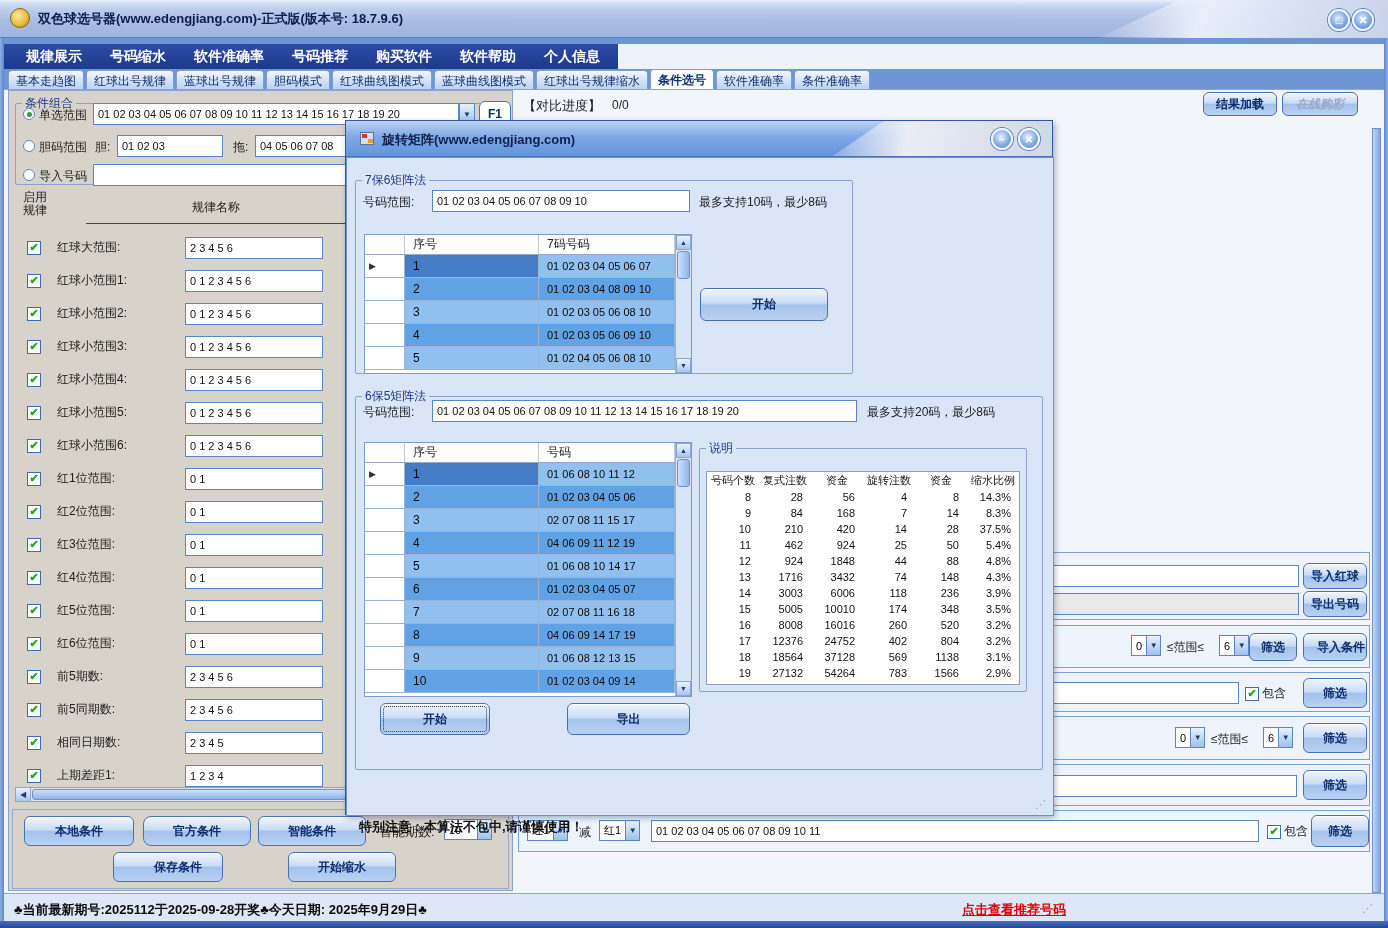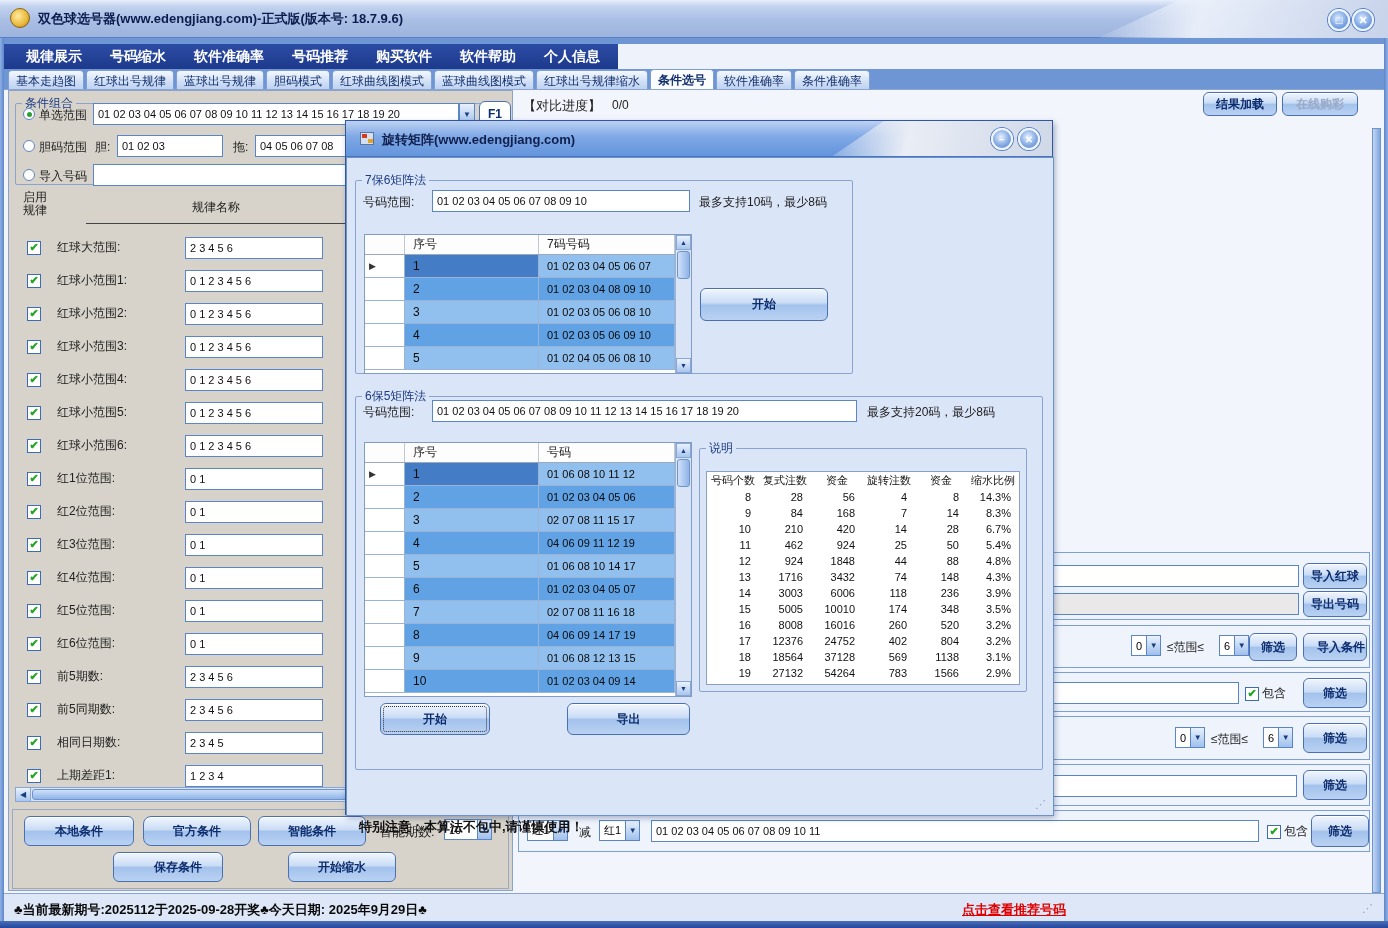--- a/index.html
+++ b/index.html
@@ -34,21 +34,21 @@
   #main { position:absolute; left:4px; top:89px; width:1380px; height:804px; background:#f2f5fc; border-top:1px solid #8aa6d0; }
   #right-strip { position:absolute; left:1372px; top:128px; width:9px; height:765px; background:linear-gradient(90deg,#c4d6f2,#7ea6e0); border:1px solid #6f94cc; }
   #progress-label { position:absolute; left:523px; top:97px; font-size:13px; color:#222; }
   #progress-value { position:absolute; left:612px; top:98px; font-size:12px; color:#222; }
 
   
   .gbtn { position:absolute; display:flex; align-items:center; justify-content:center;
     background:linear-gradient(180deg,#f0f6fe 0%,#cadcf5 45%,#a3c2ec 52%,#bad2f2 100%);
     border:1px solid #4a70b4; border-radius:6px; font-size:12px; font-weight:bold; color:#0d2c6e; cursor:pointer;
     box-shadow:inset 0 1px 0 #fff; }
-  .gbtn.disabled { color:#9aa9c6; }
+  .gbtn.disabled { color:#9aa9c6;font-style:italic; }
 
   
   .tbox { position:absolute; background:#fff; border:1px solid #5a86c8; font-size:11px; color:#111;
     display:flex; align-items:center; padding:0 4px; white-space:nowrap; overflow:hidden; }
   .tbox.gray { background:#e9e9e9; }
 
   
   .chk { width:14px; height:14px; background:#fff; border:1px solid #3b6cb4; display:inline-flex; align-items:center; justify-content:center; cursor:pointer; }
   .chk::after { content:"✔"; color:#27a527; font-size:11px; font-weight:bold; }
   .radio { width:12px; height:12px; border-radius:50%; background:#fff; border:1px solid #5b86c4; display:inline-block; position:relative; cursor:pointer; }
@@ -556,21 +556,21 @@
                 <td>7</td>
                 <td>14</td>
                 <td>8.3%</td>
               </tr>
                 <tr>
                 <td>10</td>
                 <td>210</td>
                 <td>420</td>
                 <td>14</td>
                 <td>28</td>
-                <td>6.7%</td>
+                <td>37.5%</td>
               </tr>
                 <tr>
                 <td>11</td>
                 <td>462</td>
                 <td>924</td>
                 <td>25</td>
                 <td>50</td>
                 <td>5.4%</td>
               </tr>
                 <tr>

